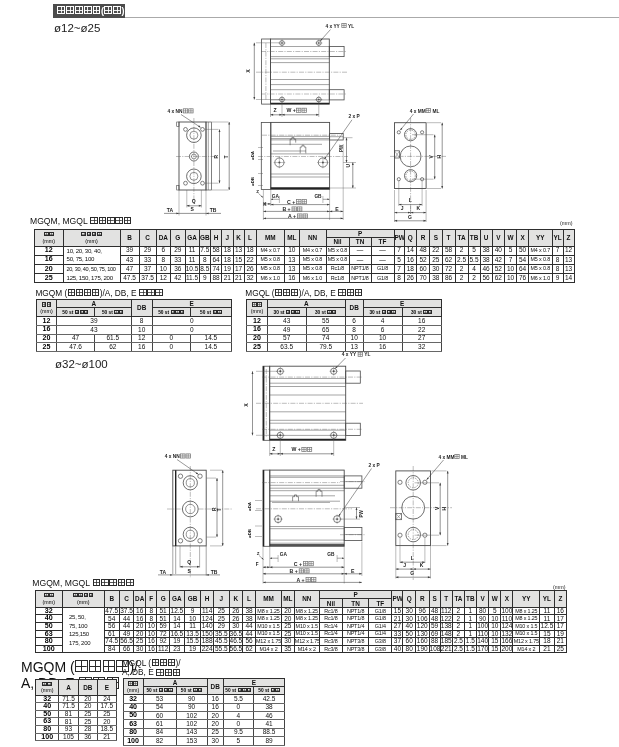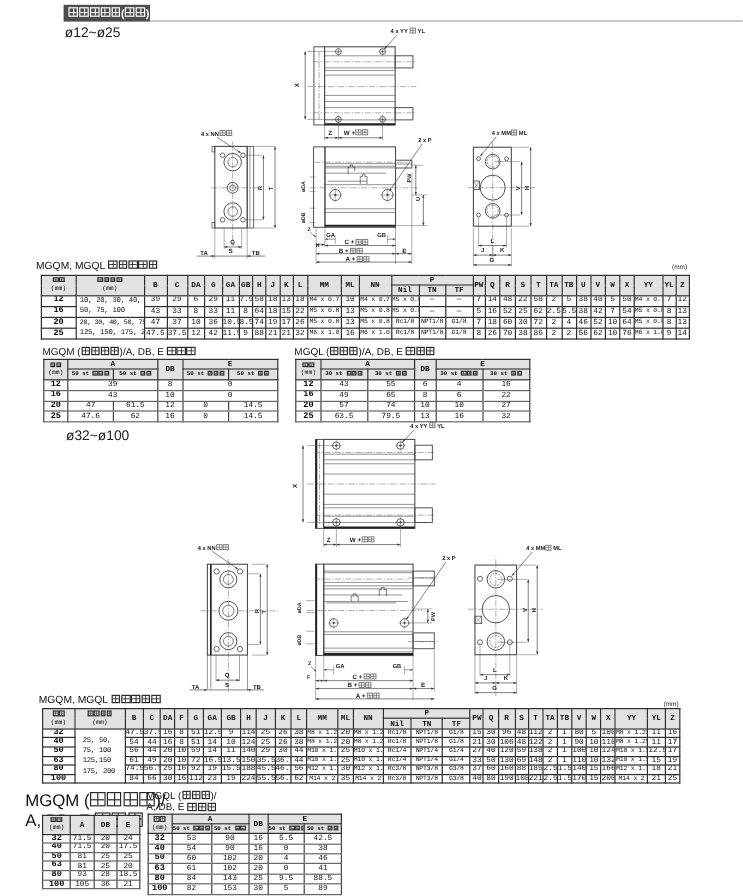--- a/index.html
+++ b/index.html
@@ -5,21 +5,21 @@
 html,body{width:619px;height:747px;background:#fff;font-family:"Liberation Sans",sans-serif;overflow:hidden}
 #page{position:relative;width:619px;height:747px;background:#fff}
 .abs{position:absolute}
 
 .c{display:inline-block;width:.88em;height:.84em;border:.09em solid #2b2b2b;
 background:linear-gradient(#2b2b2b,#2b2b2b) 50% 50%/.09em 100% no-repeat,
 linear-gradient(#2b2b2b,#2b2b2b) 50% 50%/100% .09em no-repeat;vertical-align:-.04em;margin:0 .05em}
 .cw{display:inline-block;width:.88em;height:.84em;border:.1em solid #fff;
 background:linear-gradient(#fff,#fff) 50% 50%/.1em 100% no-repeat,
 linear-gradient(#fff,#fff) 50% 50%/100% .1em no-repeat;vertical-align:-.04em;margin:0 .05em}
-table{border-collapse:collapse;table-layout:fixed;font-family:Liberation Mono, monospace}
+table{border-collapse:collapse;table-layout:fixed;font-family:Liberation Sans, sans-serif}
 td,th{padding:0;text-align:center;vertical-align:middle;overflow:hidden;white-space:nowrap;font-weight:normal}
 .t{position:absolute;border:1.2px solid #1a1a1a;border-top:1.7px solid #111}
 .hd{background:#e2e2e1}
 .bore{font-weight:bold}
 
 
 #t1 td,#t3 td{border:1px solid #2e2e2e}
 .t .dr td{height:8.8px}
 .t .dr3 td{height:7.55px}
 .t .dr4a td{height:7.0px}

